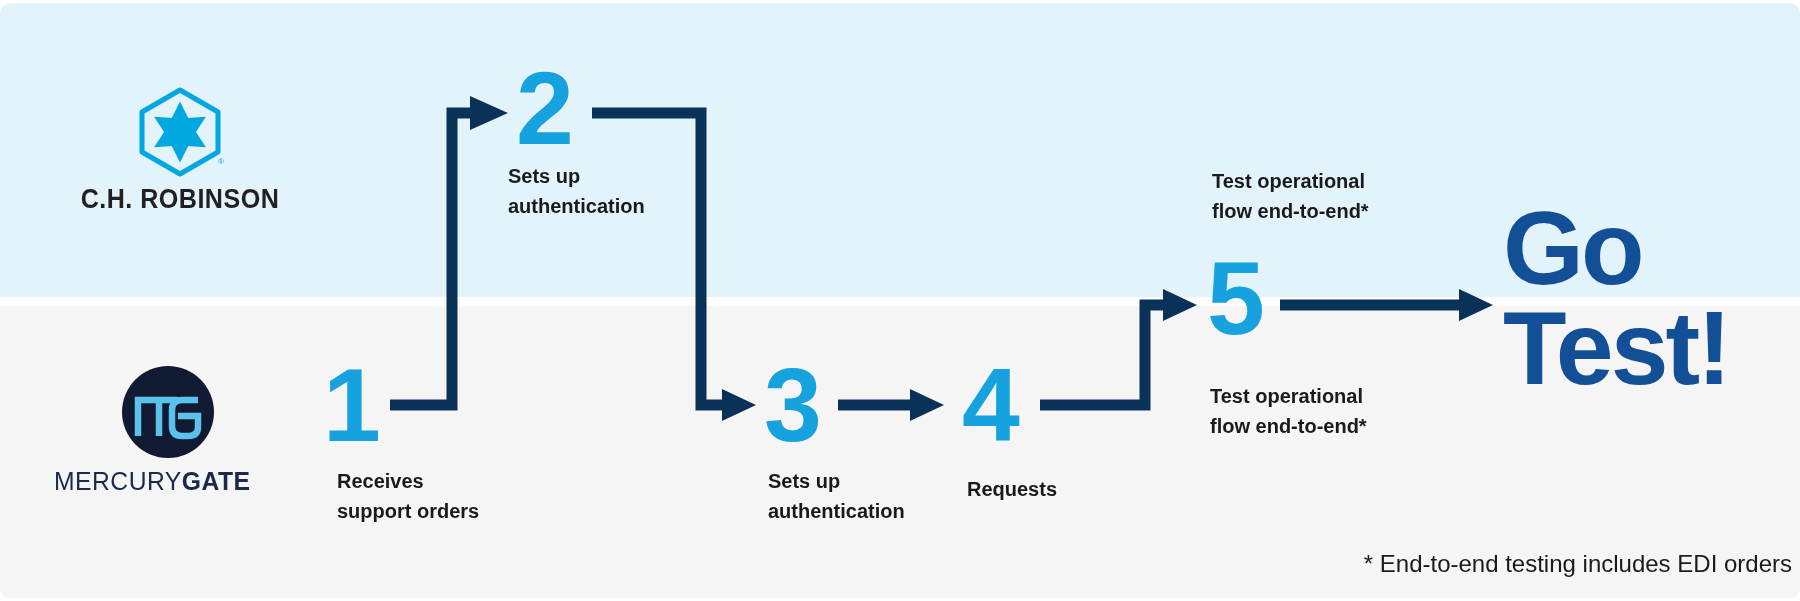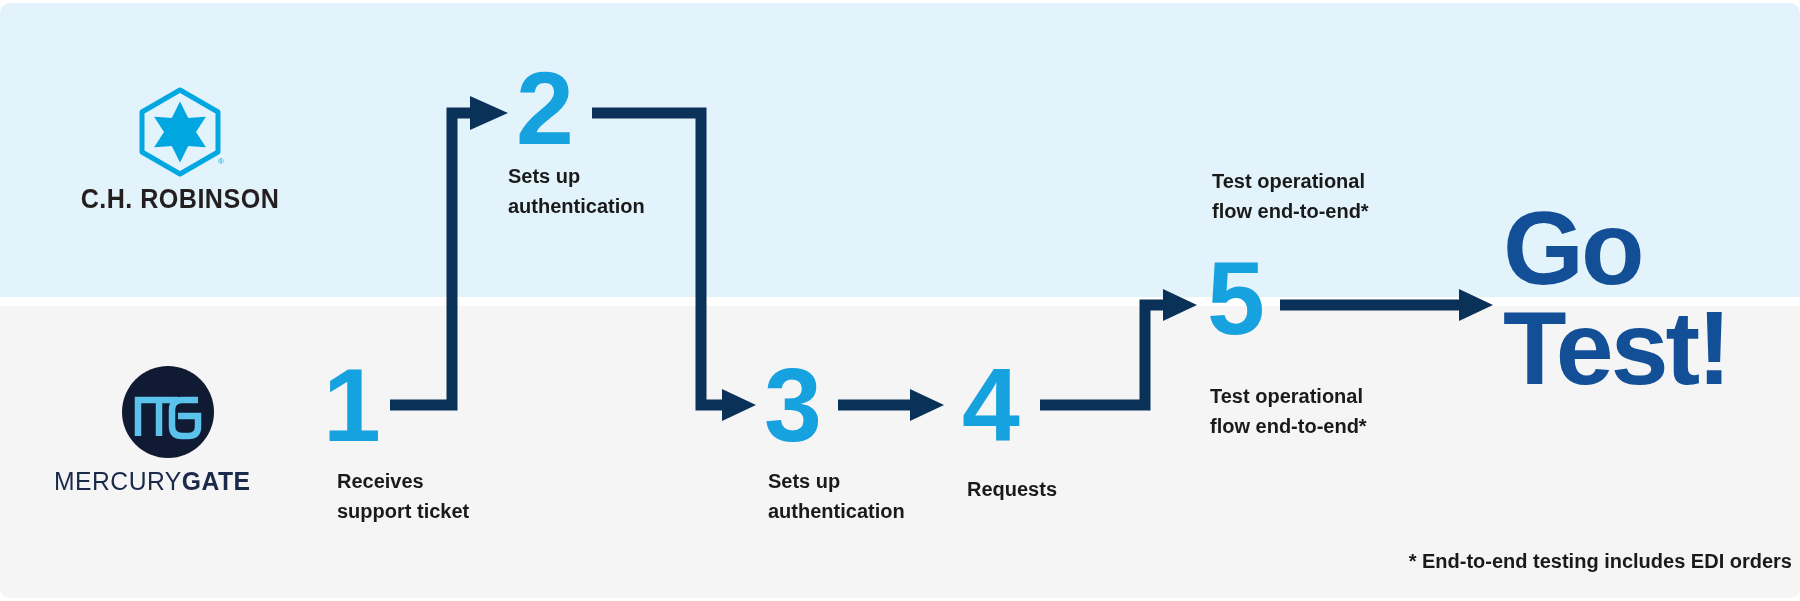--- a/index.html
+++ b/index.html
@@ -36,21 +36,21 @@
   .l5t{left:1212px;top:166px;}
   .l5b{left:1210px;top:381px;}
 
   .golive{
     position:absolute;left:1503px;top:198px;z-index:4;
     font-size:104px;line-height:100px;font-weight:bold;letter-spacing:-3px;
     color:var(--go_live);white-space:nowrap;
   }
   .footnote{
     position:absolute;right:8px;top:550px;z-index:4;
-    font-size:20px;color:var(--label_text);white-space:nowrap;font-weight:bold;
+    font-size:24px;color:var(--label_text);white-space:nowrap;
   }
 
   .chr-logo{position:absolute;left:60px;top:86px;width:240px;z-index:4;text-align:center;}
   .chr-logo svg{display:block;margin:0 auto;}
   .chr-text{
     margin-top:6px;font-size:27px;font-weight:bold;letter-spacing:.5px;
     color:var(--chr_text);transform:scaleX(.93);transform-origin:center;white-space:nowrap;
   }
   .chr-mark line{stroke:var(--chr_blue);stroke-width:4.5;}
   .chr-mark .hex{stroke:var(--chr_blue);stroke-width:5;fill:none;stroke-linejoin:round;}
@@ -120,21 +120,21 @@
   </svg>
 
   <div class="num n1">1</div>
   <div class="num n2">2</div>
   <div class="num n3">3</div>
   <div class="num n4">4</div>
   <div class="num n5">5</div>
 
   <div class="lbl l1">
     <div>Receives</div>
-    <div>support ticket</div>
+    <div>support orders</div>
   </div>
   <div class="lbl l2">
     <div>Sets up</div>
     <div>authentication</div>
   </div>
   <div class="lbl l3">
     <div>Sets up</div>
     <div>authentication</div>
   </div>
   <div class="lbl l4">

